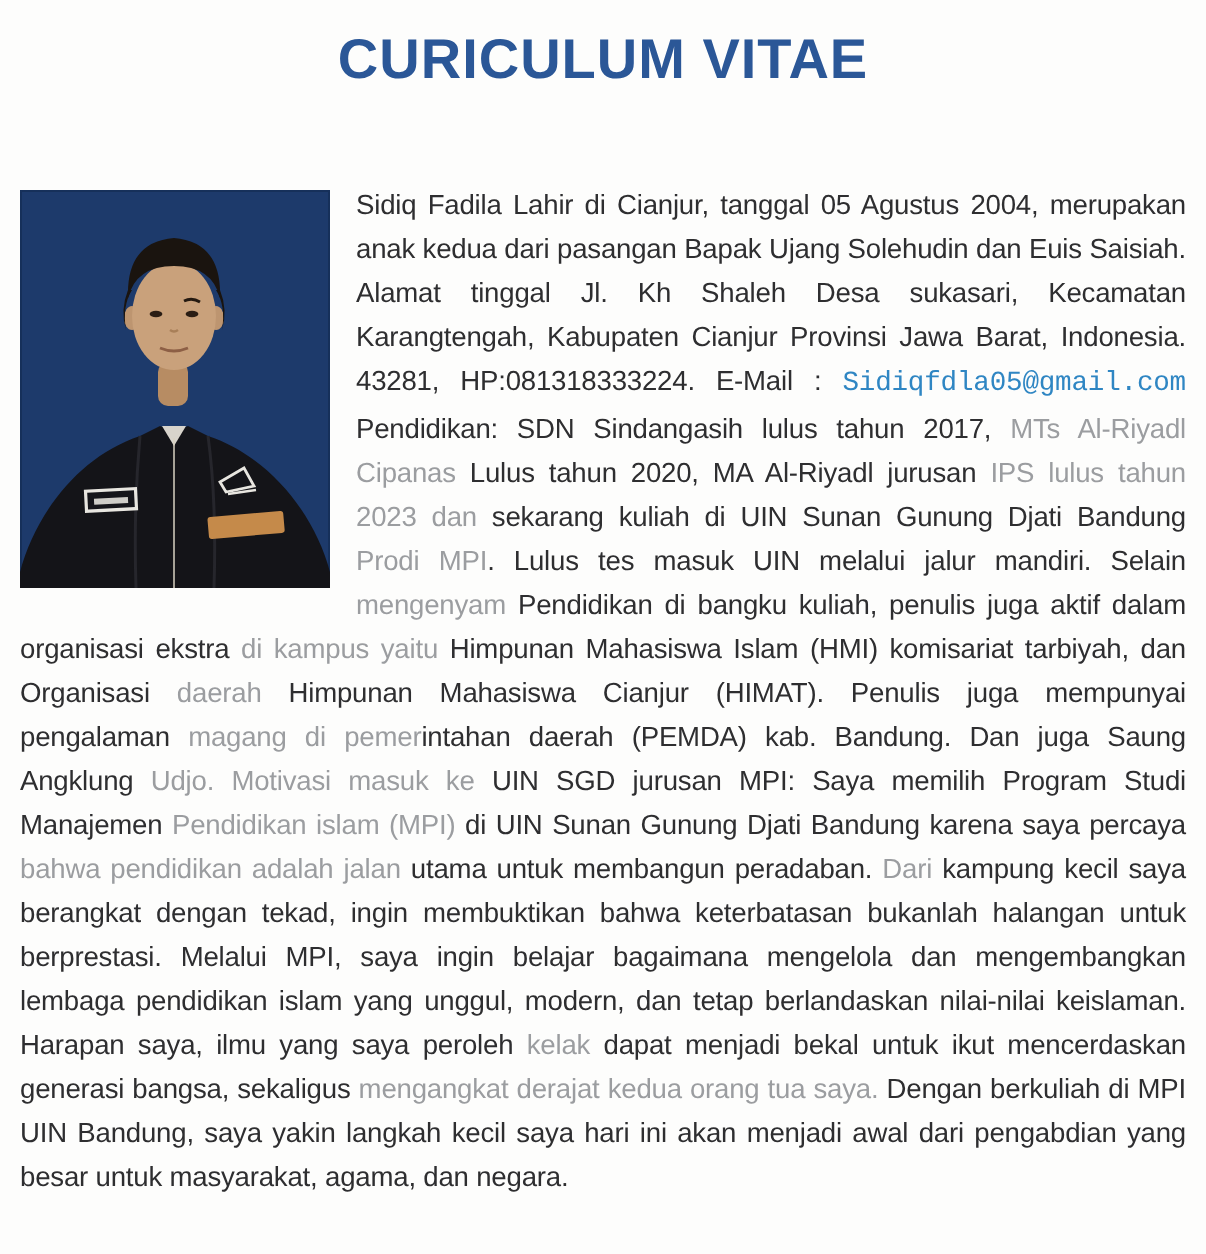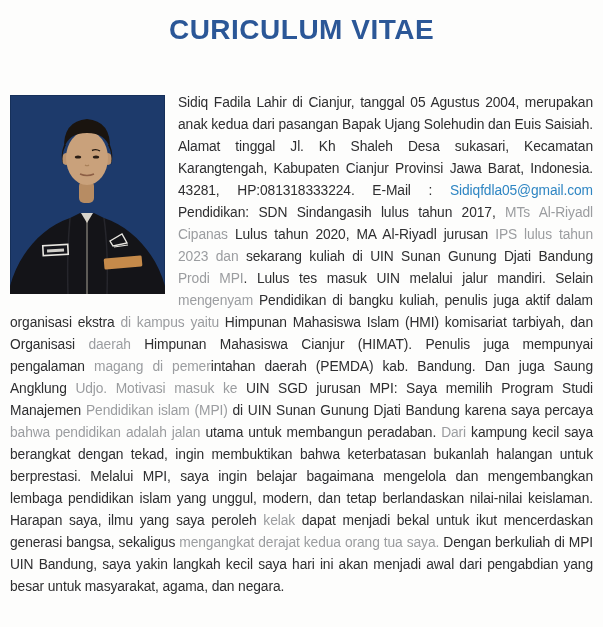--- a/index.html
+++ b/index.html
@@ -31,21 +31,21 @@
     margin:0;
     text-align:justify;
     font-size:13.8px;
     line-height:22px;
     color:#2e2e30;
     letter-spacing:-.1px;
   }
   .seg-bold{font-weight:400;}
   .seg-normal{}
   .seg-gray{color:#9b9da0;}
-  .seg-link{text-decoration:none;cursor:pointer;color:#2f86c3;}
+  .seg-link{text-decoration:none;cursor:pointer;color:#2f86c3;font-family:Liberation Mono, monospace;}
 </style>
 </head>
 <body style="background: rgb(253, 253, 252);">
 
 <div class="page">
 
   <h1 class="title" style="color: rgb(43, 87, 151);">CURICULUM VITAE</h1>
 
   <div class="content">
 

